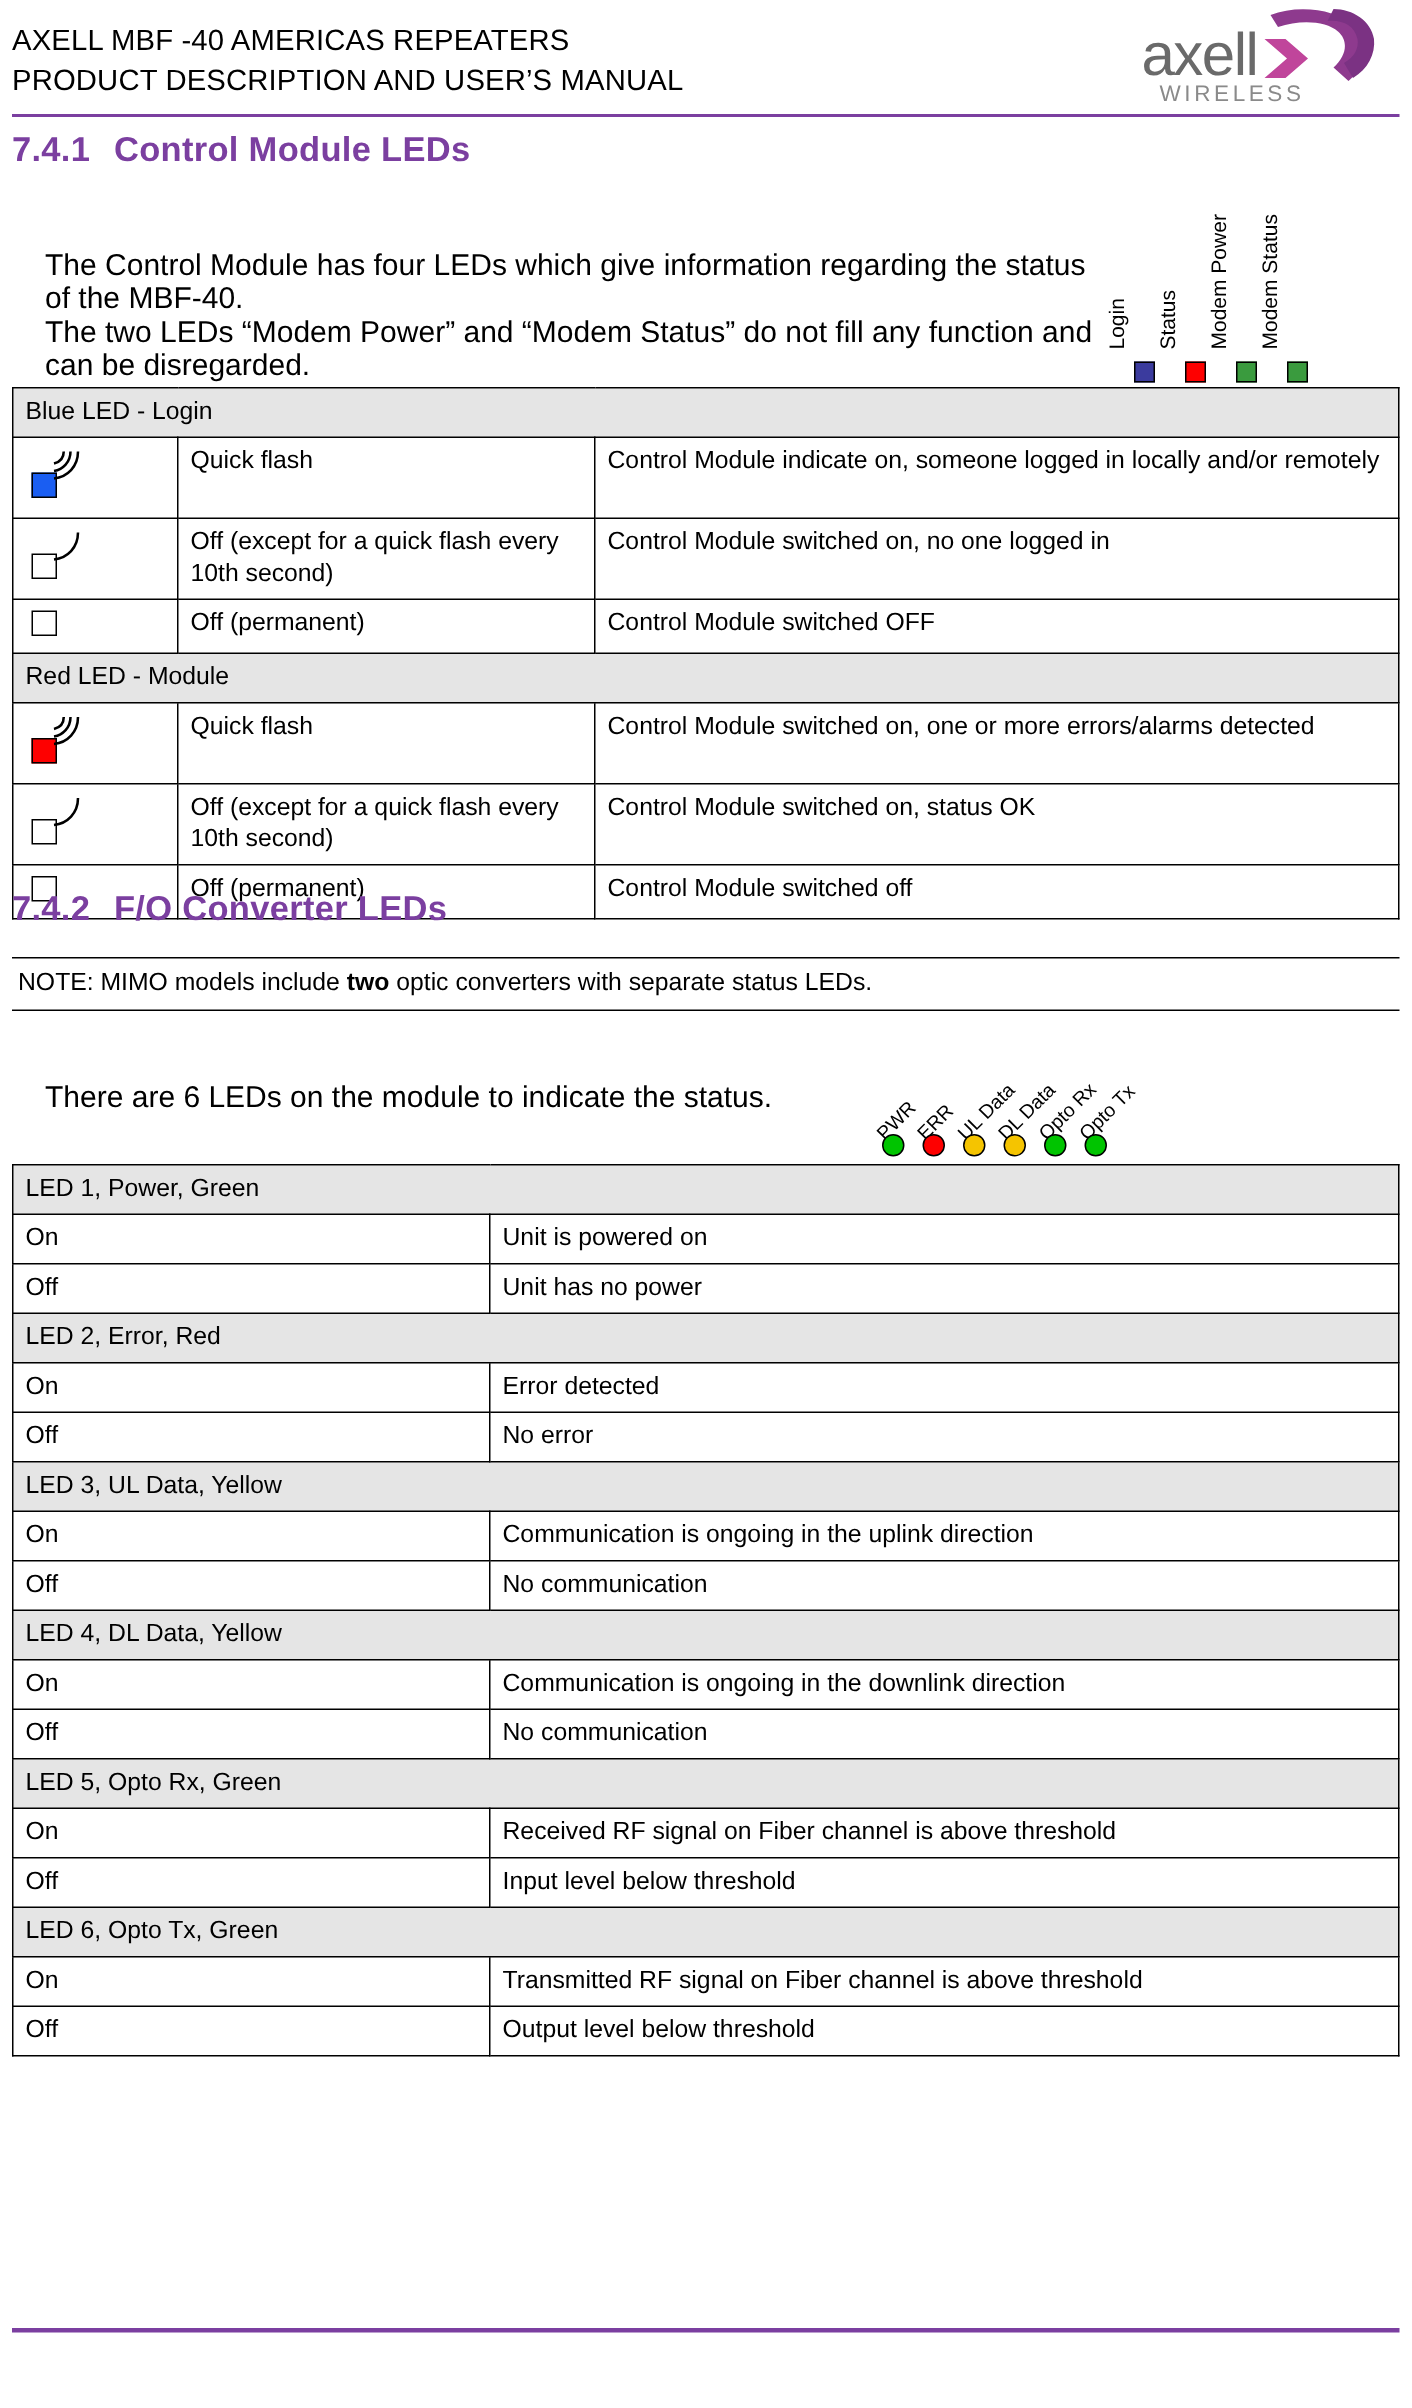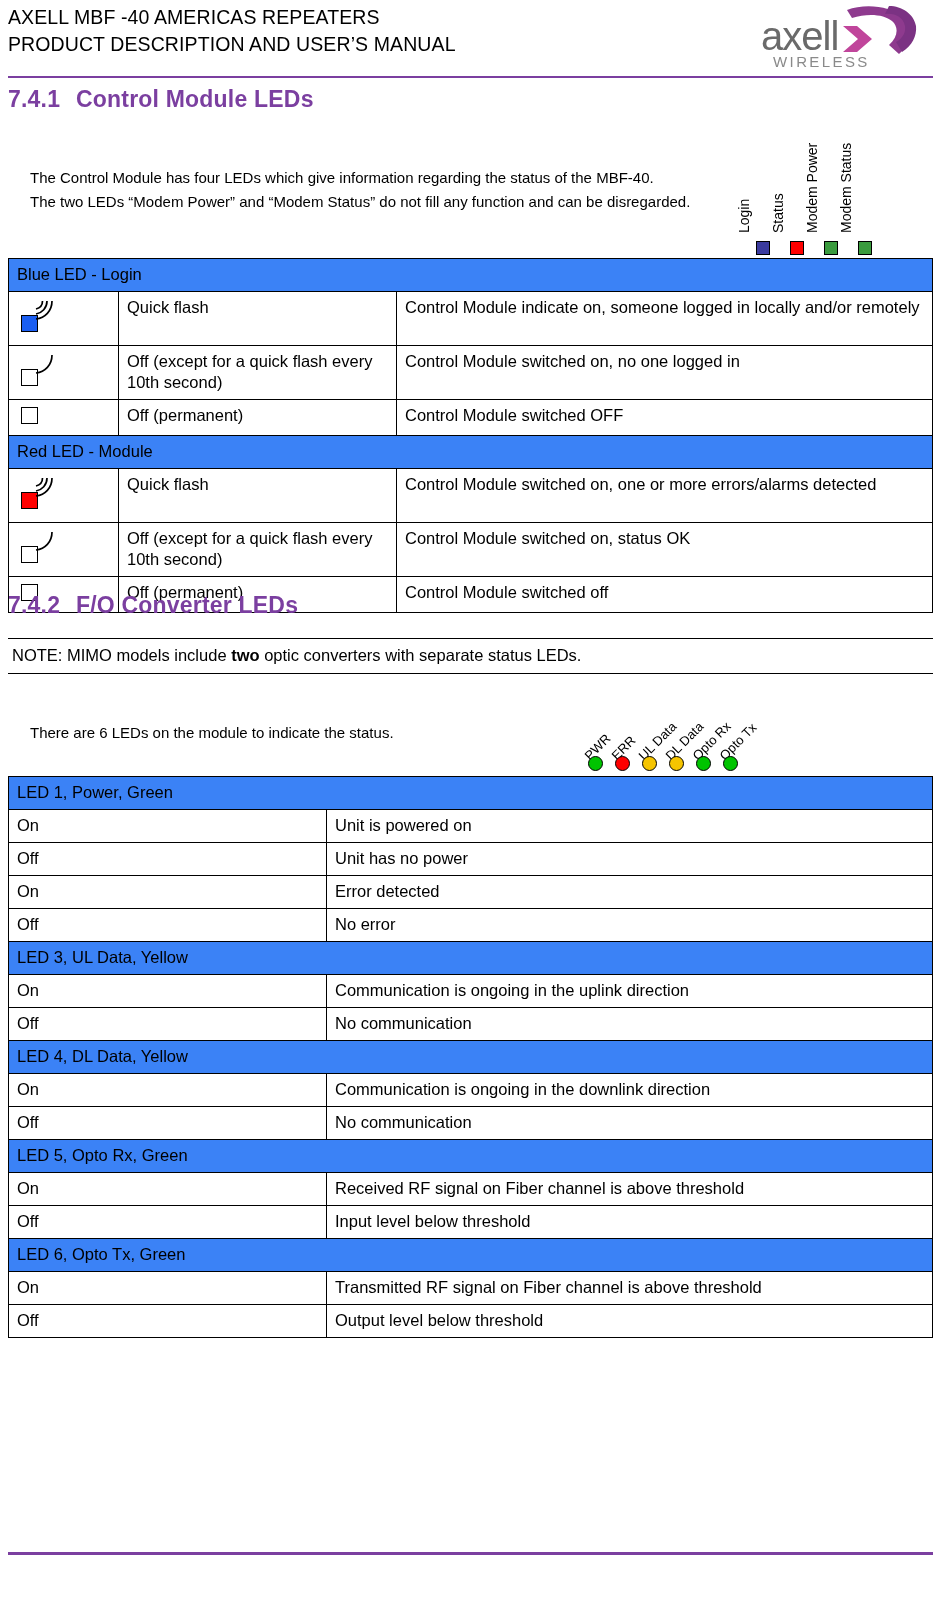--- a/index.html
+++ b/index.html
@@ -19,21 +19,21 @@
   
   .page-header {
     position: absolute;
     top: 0; left: 0;
     width: 941px;
     height: 78px;
   }
   .header-title-block {
     position: absolute;
     left: 8px;
-    top: 4px;
+    top: 14px;
     line-height: 27px;
   }
   .header-line {
     font-size: 19.5px;
     letter-spacing: 0.1px;
     white-space: nowrap;
     color: #000;
   }
   .header-rule {
     position: absolute;
@@ -61,21 +61,21 @@
     font-size: 23px;
     font-weight: bold;
     letter-spacing: 0.2px;
     white-space: nowrap;
   }
   .heading .h-num { display: inline-block; width: 68px; }
 
   
   .body-text {
     position: absolute;
-    font-size: 15px;
+    font-size: 20px;
     line-height: 21.5px;
     color: #000;
   }
   .body-text p { margin: 0; }
 
   
   .cm-legend {
     position: absolute;
     left: 742px;
     top: 130px;
@@ -108,21 +108,21 @@
     font-size: 16.5px;
   }
   table.doc-table td {
     border: 1px solid #000;
     padding: 5px 8px 6px 8px;
     vertical-align: top;
     line-height: 21px;
     color: #000;
   }
   td.section-row {
-    background: #3b82f6;
+    background: #e5e5e5;
     font-size: 16.5px;
   }
   td.icon-cell {
     padding: 4px 4px 4px 8px;
     vertical-align: top;
   }
 
   
   .led-glyph {
     position: relative;
@@ -381,20 +381,23 @@
     <tr>
       <td>On</td>
       <td>Unit is powered on</td>
     </tr>
     <tr>
       <td>Off</td>
       <td>Unit has no power</td>
     </tr>
 
     <tr>
+      <td class="section-row" colspan="2">LED 2, Error, Red</td>
+    </tr>
+    <tr>
       <td>On</td>
       <td>Error detected</td>
     </tr>
     <tr>
       <td>Off</td>
       <td>No error</td>
     </tr>
 
     <tr>
       <td class="section-row" colspan="2">LED 3, UL Data, Yellow</td>

